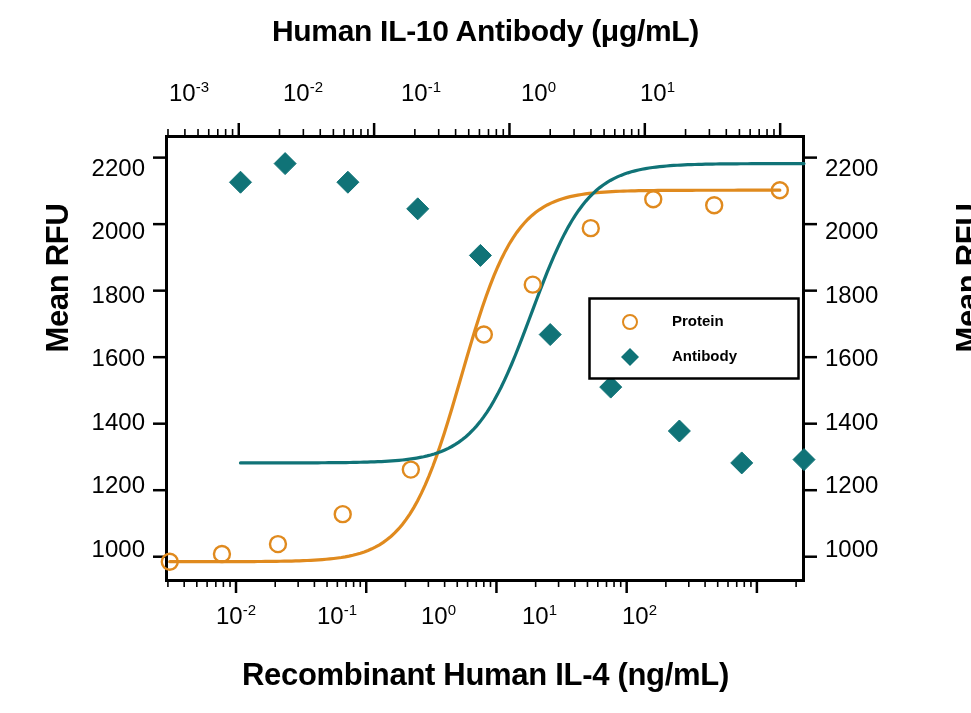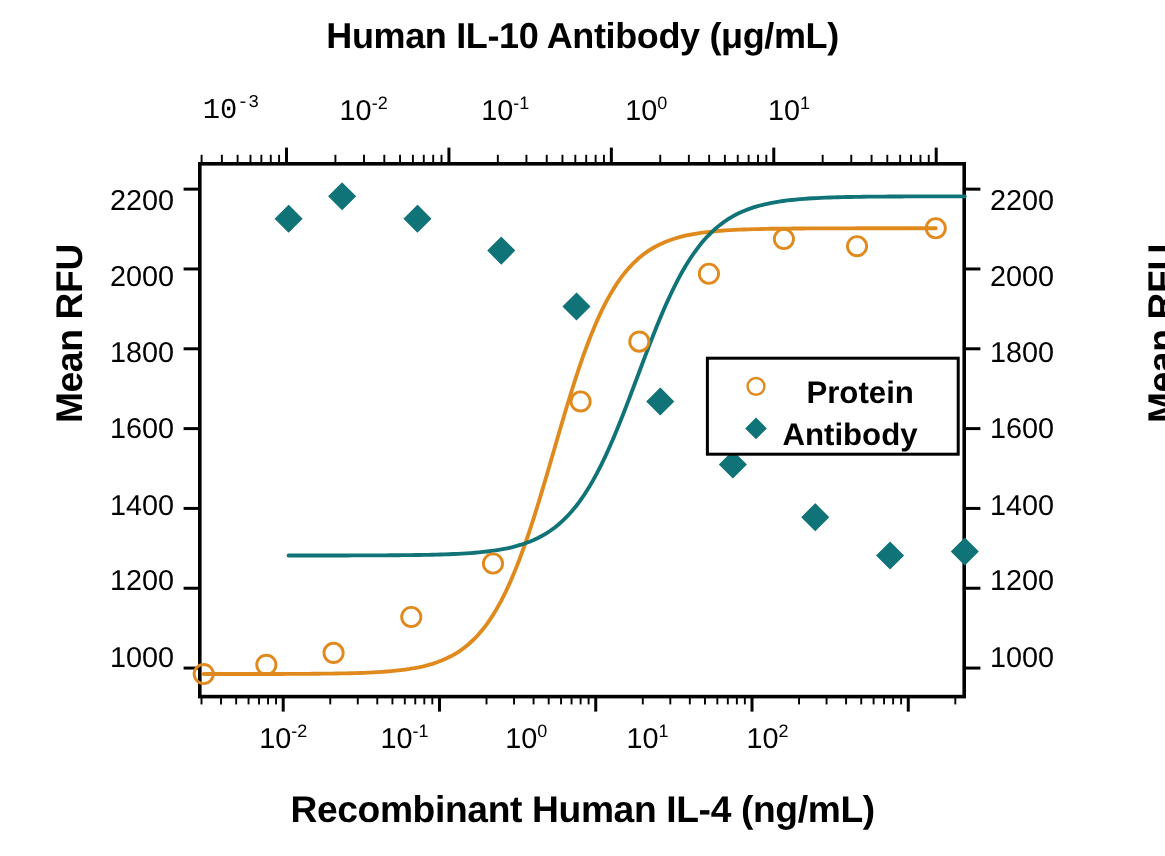--- a/index.html
+++ b/index.html
@@ -73,40 +73,40 @@
   .ylabel-right {
     text-align: left;
   }
   #plot-svg {
     position: absolute;
     top: 0;
     left: 0;
   }
   .legend-text {
     position: absolute;
-    font-size: 26px;
+    font-size: 15px;
     font-weight: bold;
     color: #000000;
     white-space: nowrap;
   }
 </style>
 </head>
 <body>
 
 <div id="figure">
 
   <div class="axis-title" id="top-title">Human IL-10 Antibody (μg/mL)</div>
 
   <div class="axis-title" id="bottom-title">Recombinant Human IL-4 (ng/mL)</div>
 
   <div class="axis-title" id="left-title">Mean RFU</div>
 
   <div class="axis-title" id="right-title">Mean RFU</div>
 
-  <div class="tick-label" id="ttl0" style="left:169px; top:79px;font-family:Liberation Mono, monospace;"><span>10</span><sup>-3</sup></div>
+  <div class="tick-label" id="ttl0" style="left:169px; top:79px;"><span>10</span><sup>-3</sup></div>
   <div class="tick-label" id="ttl1" style="left:283px; top:79px;"><span>10</span><sup>-2</sup></div>
   <div class="tick-label" id="ttl2" style="left:401px; top:79px;"><span>10</span><sup>-1</sup></div>
   <div class="tick-label" id="ttl3" style="left:521px; top:79px;"><span>10</span><sup>0</sup></div>
   <div class="tick-label" id="ttl4" style="left:640px; top:79px;"><span>10</span><sup>1</sup></div>
 
   <div class="tick-label" id="btl0" style="left:216px; top:602px;"><span>10</span><sup>-2</sup></div>
   <div class="tick-label" id="btl1" style="left:317px; top:602px;"><span>10</span><sup>-1</sup></div>
   <div class="tick-label" id="btl2" style="left:421px; top:602px;"><span>10</span><sup>0</sup></div>
   <div class="tick-label" id="btl3" style="left:522px; top:602px;"><span>10</span><sup>1</sup></div>
   <div class="tick-label" id="btl4" style="left:622px; top:602px;"><span>10</span><sup>2</sup></div>
@@ -262,15 +262,15 @@
         <polygon points="804,448.6044943820225 815,459.6044943820225 804,470.6044943820225 793,459.6044943820225" fill="#107377" stroke="#107377" stroke-width="1"></polygon>
       </g>
     <g id="legend-layer">
         <rect x="589.5" y="298.5" width="209" height="80" fill="#ffffff" stroke="#000" stroke-width="2.5"></rect>
         <circle cx="630" cy="322" r="7" fill="none" stroke="#E08A1E" stroke-width="2"></circle>
         <polygon points="630,348 639,357 630,366 621,357" fill="#107377"></polygon>
       </g>
   </svg>
 
   <div class="legend-text" style="left:672px; top:312px;">Protein</div>
-  <div class="legend-text" style="left:652px; top:347px;">Antibody</div>
+  <div class="legend-text" style="left:672px; top:347px;">Antibody</div>
 
 </div>
 
 </body></html>

